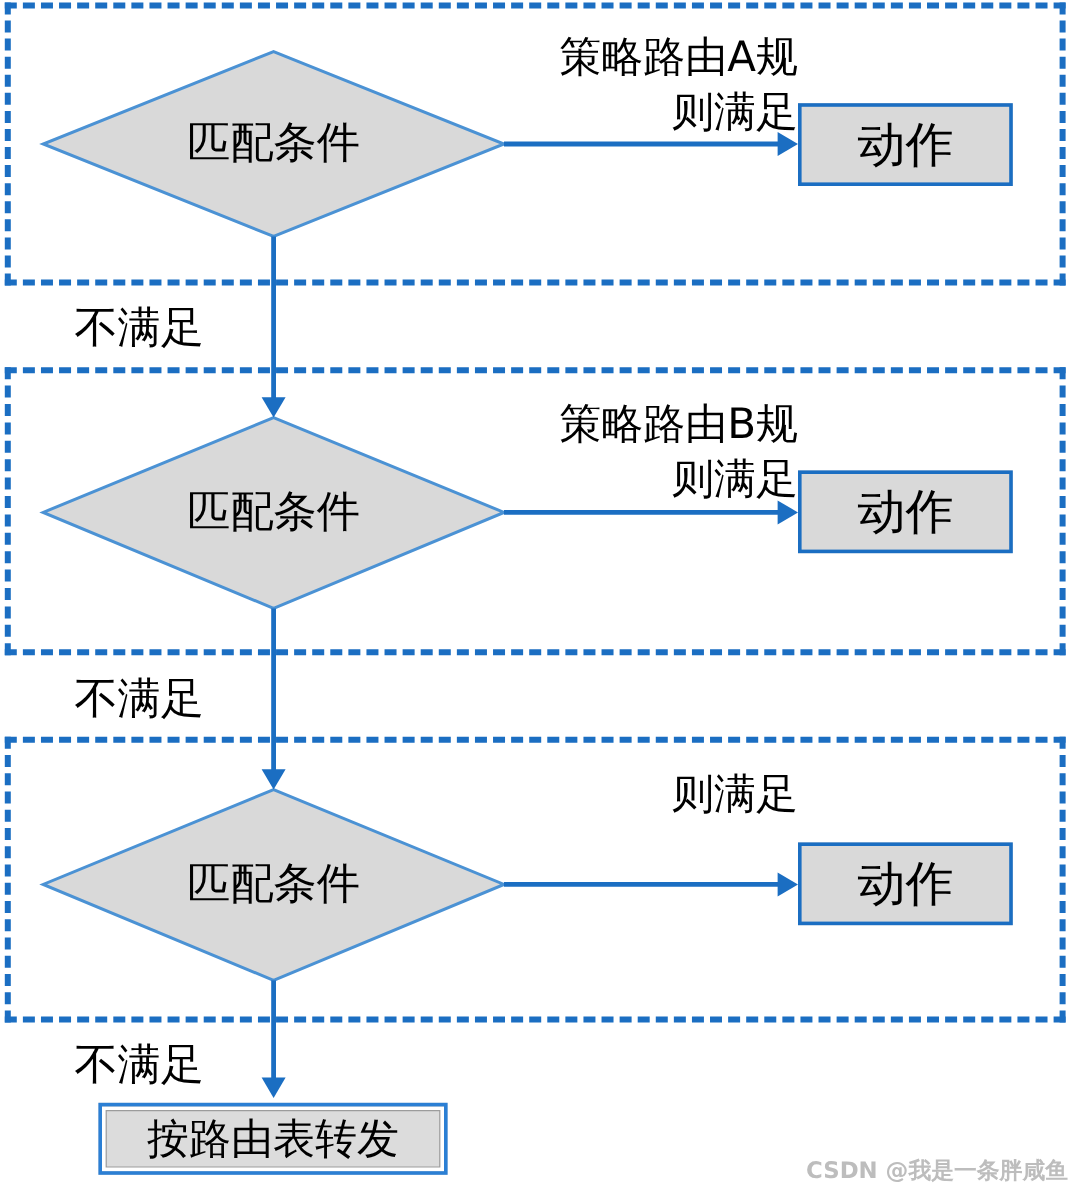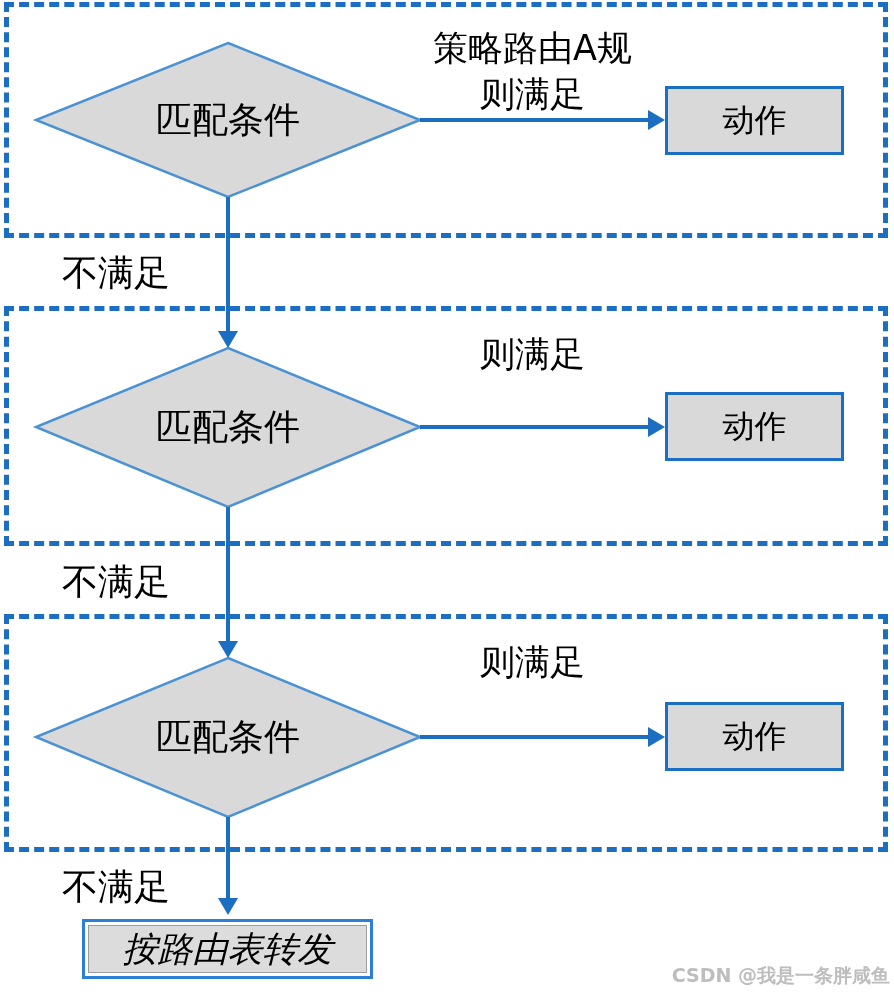--- a/index.html
+++ b/index.html
@@ -13,38 +13,38 @@
   .sb2{top:306px;height:240px}
   .sb3{top:614px;height:238px}
 
   .svg-layer{position:absolute;left:0;top:0;z-index:2;pointer-events:none;}
 
   .txt{position:absolute;z-index:3;color:#000;white-space:nowrap;}
 
   .cond{left:103px;width:250px;text-align:center;font-size:36px;line-height:44px;}
   .c1{top:98px}.c2{top:405px}.c3{top:715px}
 
-  .rule{left:400px;width:265px;text-align:center;font-size:35px;line-height:46px;white-space:normal;}
+  .rule{left:400px;width:265px;text-align:right;font-size:35px;line-height:46px;white-space:normal;}
   .r1{top:25px}.r2{top:331px}.r3{top:639px}
 
   .action-box{
     position:absolute;left:665px;width:179px;height:69px;background:#d9d9d9;
     border:3px solid #1b6ec2;box-sizing:border-box;display:flex;align-items:center;
-    justify-content:center;font-size:32px;z-index:3;
+    justify-content:center;font-size:40px;z-index:3;
   }
   .a1{top:86px}.a2{top:392px}.a3{top:702px}
 
   .nomatch{left:62px;font-size:36px;}
   .n1{top:249px}.n2{top:558px}.n3{top:863px}
 
   .final-box{
     position:absolute;left:82px;top:919px;width:291px;height:60px;background:#dcdcdc;
     border:3px solid #2b7fd4;box-shadow:inset 0 0 0 3px #ffffff, inset 0 0 0 4px #9c9c9c;
     box-sizing:border-box;display:flex;align-items:center;justify-content:center;
-    font-size:35px;z-index:3;font-style:italic;
+    font-size:35px;z-index:3;
   }
   .watermark{left:650px;top:963px;width:240px;text-align:right;font-size:19px;color:#bdbdbd;z-index:3;font-weight:bold;}
 </style>
 </head>
 <body>
 
 <div class="stage">
 
   <div class="section-box sb1"></div>
   <div class="section-box sb2"></div>
@@ -78,20 +78,21 @@
   <div class="txt cond c1">匹配条件</div>
   <div class="txt rule r1">
     <div>策略路由A规</div>
     <div>则满足</div>
   </div>
   <div class="action-box a1">动作</div>
   <div class="txt nomatch n1">不满足</div>
 
   <div class="txt cond c2">匹配条件</div>
   <div class="txt rule r2">
+    <div>策略路由B规</div>
     <div>则满足</div>
   </div>
   <div class="action-box a2">动作</div>
   <div class="txt nomatch n2">不满足</div>
 
   <div class="txt cond c3">匹配条件</div>
   <div class="txt rule r3">
     <div>则满足</div>
   </div>
   <div class="action-box a3">动作</div>

